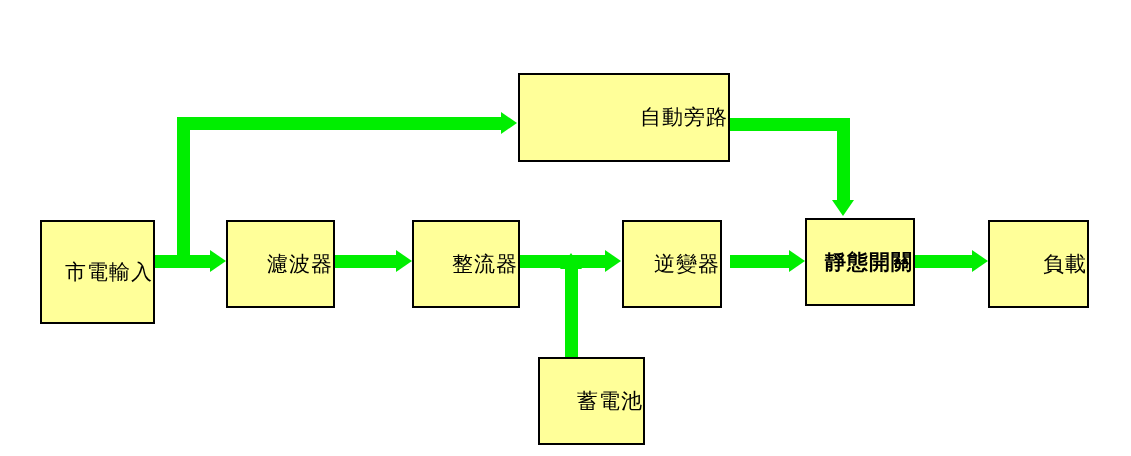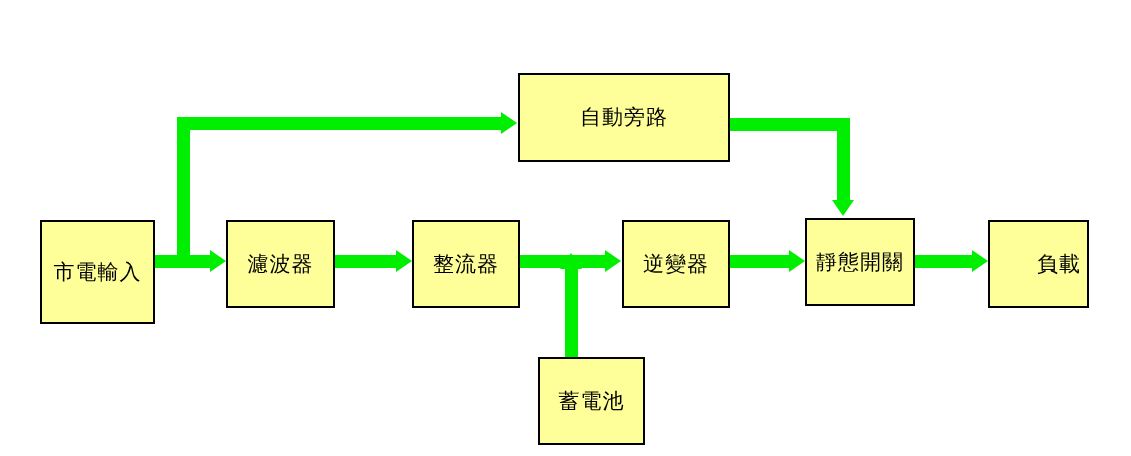--- a/index.html
+++ b/index.html
@@ -17,21 +17,21 @@
     background: #ffffff;
     overflow: hidden;
   }
   .node {
     position: absolute;
     box-sizing: border-box;
     background: #ffff99;
     border: 2px solid #000000;
     display: flex;
     align-items: center;
-    justify-content: center;
+    justify-content: flex-end;
     z-index: 5;
   }
   .node-label {
     font-size: 21px;
     line-height: 1;
     color: #000000;
     letter-spacing: 1px;
     white-space: nowrap;
     font-family: "DejaVu Sans", "Liberation Sans", sans-serif;
   }
@@ -100,25 +100,25 @@
   </div>
 
   <div class="node" style="left:226px; top:220px; width:109px; height:88px;">
     <span class="node-label">濾波器</span>
   </div>
 
   <div class="node" style="left:412px; top:220px; width:108px; height:88px;">
     <span class="node-label">整流器</span>
   </div>
 
-  <div class="node" style="left:622px; top:220px; width:108px; height:88px;">
+  <div class="node" style="left:622px; top:220px; width:100px; height:88px;">
     <span class="node-label">逆變器</span>
   </div>
 
-  <div class="node" style="left:805px; top:218px; width:110px; height:88px;">
+  <div class="node" style="left:805px; top:218px; width:110px; height:88px;font-weight:bold;">
     <span class="node-label">靜態開關</span>
   </div>
 
   <div class="node" style="left:988px; top:220px; width:101px; height:88px;padding-left:41px;">
     <span class="node-label">負載</span>
   </div>
 
   <div class="node" style="left:518px; top:73px; width:212px; height:89px;">
     <span class="node-label">自動旁路</span>
   </div>

